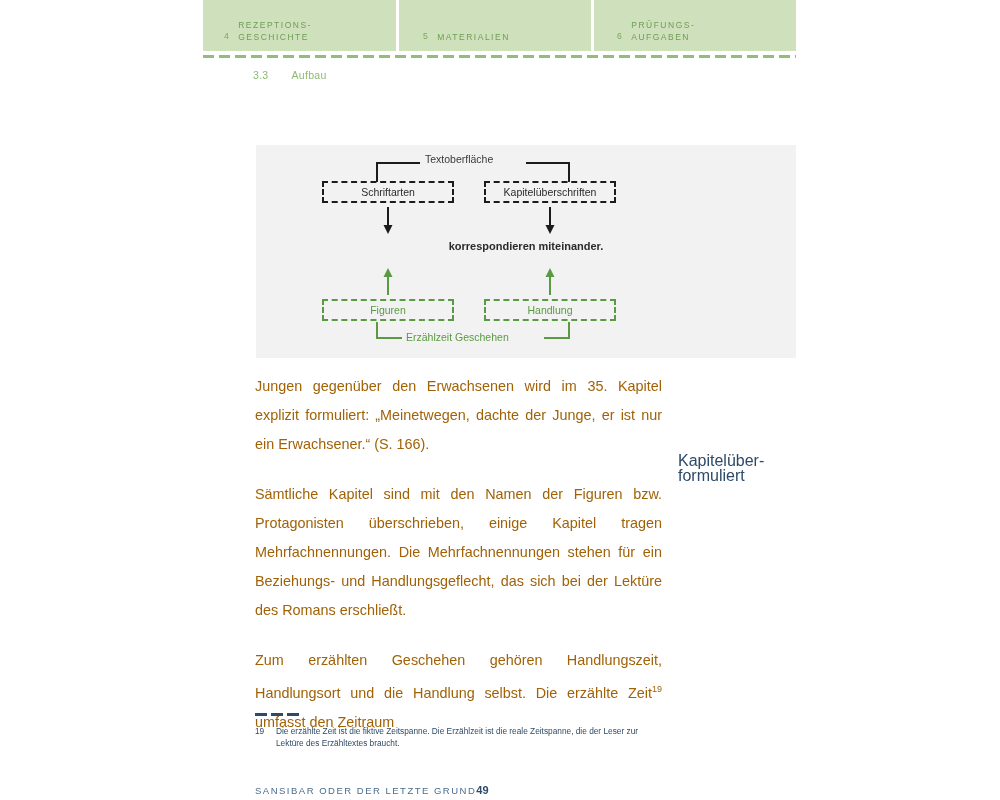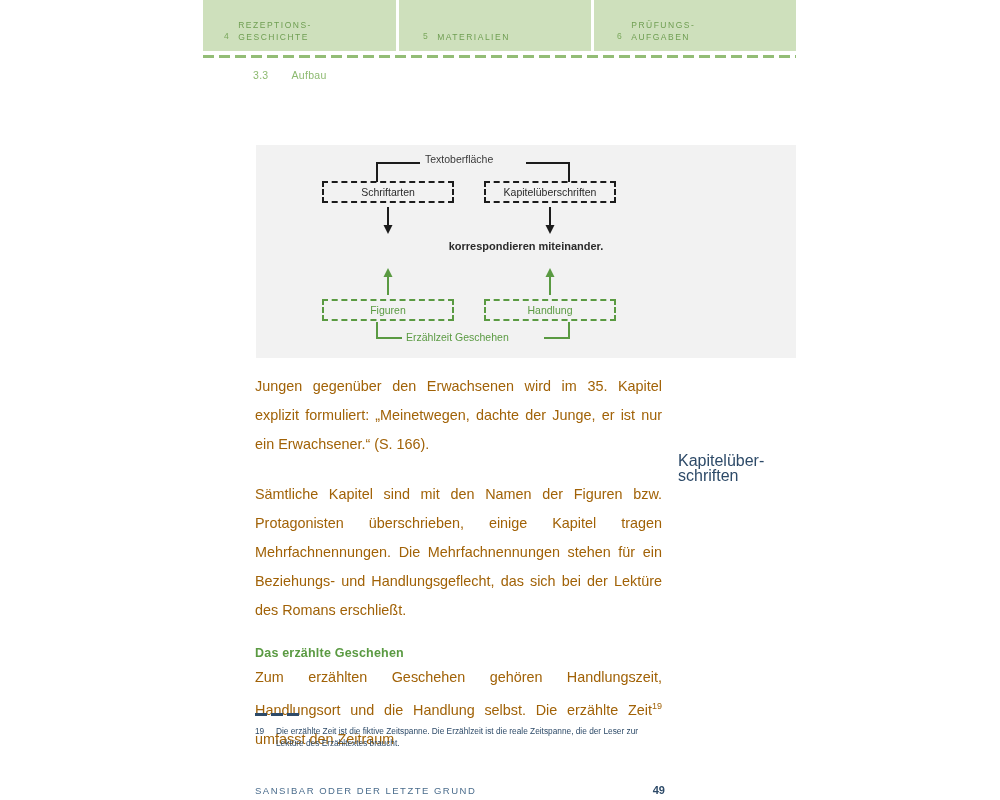--- a/index.html
+++ b/index.html
@@ -244,21 +244,20 @@
   .footnote .fn-num { width: 21px; flex: none; }
   .footnote .fn-text { flex: 1; }
 
   
   .footer {
     position: absolute;
     left: 255px;
     top: 784px;
     width: 410px;
     display: flex;
-    justify-content: space-between;
     align-items: baseline;
   }
   .footer-title {
     font-size: 9.5px;
     letter-spacing: 1.5px;
     color: #4a6c8c;
   }
   .footer-page {
     font-size: 11px;
     font-weight: bold;
@@ -338,27 +337,26 @@
     <div class="bracket bot-right"></div>
 
     <div class="dg-label bottom">Erzählzeit Geschehen</div>
 
   </div>
 </div>
 
 <div class="body-col">
   <p class="para">Jungen gegenüber den Erwachsenen wird im 35. Kapitel explizit formuliert: „Meinetwegen, dachte der Junge, er ist nur ein Erwachsener.“ (S. 166).</p>
   <p class="para">Sämtliche Kapitel sind mit den Namen der Figuren bzw. Protagonisten überschrieben, einige Kapitel tragen Mehrfachnennungen. Die Mehrfachnennungen stehen für ein Beziehungs- und Handlungsgeflecht, das sich bei der Lektüre des Romans erschließt.</p>
-  <div class="subhead">Das erzählte Geschehen</div>
   <p class="para last"><span>Zum erzählten Geschehen gehören Handlungszeit, Handlungsort und die Handlung selbst. Die erzählte Zeit</span><sup class="fn">19</sup><span> umfasst den Zeitraum</span></p>
 </div>
 
 <div class="margin-note">
   <div>Kapitelüber-</div>
-  <div>schriften</div>
+  <div>formuliert</div>
 </div>
 
 <div class="footnote-rule"></div>
 <div class="footnote">
   <span class="fn-num">19</span>
   <span class="fn-text">Die erzählte Zeit ist die fiktive Zeitspanne. Die Erzählzeit ist die reale Zeitspanne, die der Leser zur Lektüre des Erzähltextes braucht.</span>
 </div>
 
 <div class="footer">
   <span class="footer-title">SANSIBAR ODER DER LETZTE GRUND</span>

